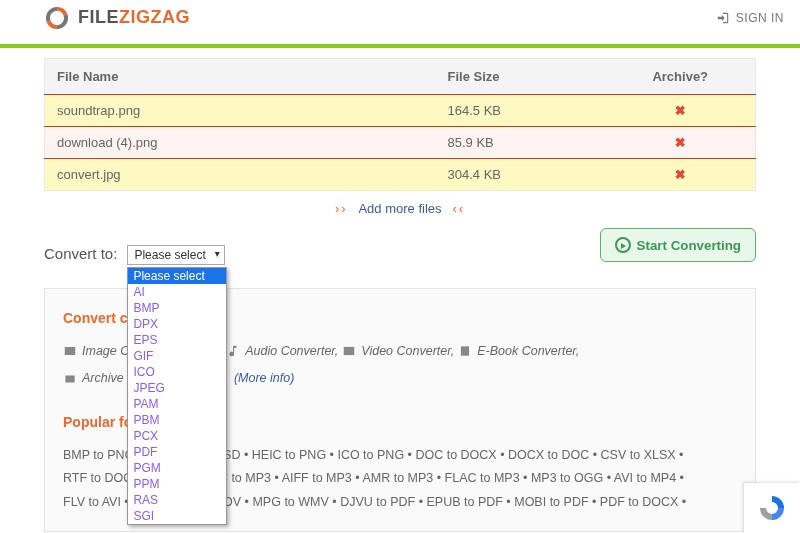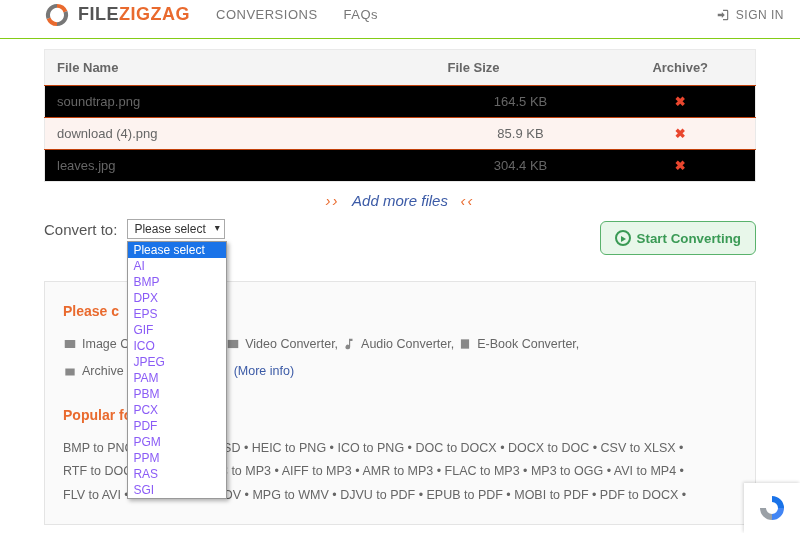--- a/index.html
+++ b/index.html
@@ -1,72 +1,68 @@
 <!DOCTYPE html>
 <html><head>
 <meta charset="utf-8">
 <style>
 *{box-sizing:border-box;margin:0;padding:0;}
 body{font-family:Arial,Helvetica,sans-serif;font-size:13px;color:#555;background:#fff;width:800px;height:533px;overflow:hidden;position:relative;}
-.topbar{display:flex;align-items:center;height:39px;padding:0 16px 9px 44px;border-bottom:1px solid #84cc16;background:#fff;}
+.topbar{display:flex;align-items:center;height:48px;padding:0 16px 9px 44px;border-bottom:4px solid #84cc16;background:#fff;}
 .logo{display:flex;align-items:center;gap:8px;}
 .logo-text{font-size:18px;font-weight:700;letter-spacing:.5px;color:#555;}
 .logo-text .z{color:#e96a2e;}
 .nav{display:flex;gap:26px;margin-left:26px;}
 .nav a{color:#777;font-size:13px;letter-spacing:.5px;text-decoration:none;}
 .signin{margin-left:auto;display:flex;gap:6px;color:#777;font-size:12px;letter-spacing:.5px;}
 .page{padding:10px 44px 0 44px;}
 .section-title{font-size:15px;color:#555;margin:4px 0 8px 0;}
-table.files{width:100%;border-collapse:collapse;border:1px solid #e9e9e9;background:#000000;}
+table.files{width:100%;border-collapse:collapse;border:1px solid #e9e9e9;background:#fef9c3;}
 table.files th{background:#f4f4f4;color:#666;text-align:left;font-weight:600;padding:10px 12px;font-size:13px;}
 table.files th.size{width:170px;text-align:left;}
 table.files th.rm{width:150px;text-align:center;}
 table.files td{padding:8px 12px;border-top:1px solid #c2410c;color:#666;font-size:13px;}
-table.files td.size{text-align:center;}
+table.files td.size{}
 table.files td.rm{text-align:center;color:#e9462e;font-weight:bold;cursor:pointer;}
 table.files tr.alt td{background:#fdf3f0;}
-.addmore{text-align:center;padding:10px 0;color:#3b5aa6;font-size:15px;font-style:italic;}
+.addmore{text-align:center;padding:10px 0;color:#3b5aa6;font-size:13px;}
 .addmore .chev{color:#e96a2e;letter-spacing:2px;}
-.row2{display:flex;align-items:flex-start;gap:10px;margin-top:2px;}
+.row2{display:flex;align-items:flex-end;gap:10px;margin-top:2px;}
 .convert-label{font-size:15px;color:#555;}
 .selectwrap{position:relative;display:inline-block;}
 .selectbox{border:1px solid #aaa;background:#fff;padding:2px 18px 2px 6px;font-size:12px;color:#333;min-width:98px;position:relative;}
 .selectbox::after{content:"▾";position:absolute;right:4px;top:2px;color:#333;font-size:10px;}
 .dbox{position:absolute;top:20px;left:0;width:100px;max-height:280px;overflow-y:auto;border:1px solid #999;background:#fff;z-index:20;box-shadow:2px 2px 4px rgba(0,0,0,.3);}
 .dbox .opt{padding:1px 5px;font-size:12px;color:#8b5cf6;cursor:pointer;white-space:nowrap;}
 .dbox .opt.sel{background:#1a73e8;color:#fff;}
 .startbtn{margin-left:auto;background:#e8f7ea;border:1px solid #59b26c;color:#3a9a55;padding:8px 14px;border-radius:6px;font-weight:600;display:flex;align-items:center;gap:6px;cursor:pointer;}
 .startbtn .gic{display:inline-block;width:16px;height:16px;border:2px solid #3a9a55;border-radius:50%;position:relative;}
 .startbtn .gic::before{content:"";position:absolute;left:4px;top:4px;width:0;height:0;border-left:5px solid #3a9a55;border-top:3px solid transparent;border-bottom:3px solid transparent;}
 .panel{margin-top:26px;border:1px solid #e4e4e4;background:#fafafa;padding:16px 18px;color:#666;font-size:12.5px;line-height:1.9;}
 .panel h3{color:#e96a2e;font-size:14px;margin-bottom:8px;font-weight:600;}
 .panel a{color:#3b5aa6;text-decoration:none;}
-.cats{display:flex;flex-wrap:wrap;gap:4px;align-items:flex-start;}
+.cats{display:flex;flex-wrap:wrap;gap:4px;align-items:flex-start;font-style:italic;}
 .cat{display:flex;align-items:center;gap:5px;color:#666;}
 .recaptcha{position:absolute;right:0;bottom:0;width:56px;height:50px;background:#fff;box-shadow:-1px -1px 3px rgba(0,0,0,.15);display:flex;align-items:center;justify-content:center;}
 .recaptcha svg{width:30px;height:30px;}
 .logosvg{width:26px;height:26px;}
 </style>
 </head>
 <body>
 
 <div class="topbar">
   <div class="logo">
     <svg class="logosvg" viewBox="0 0 40 40">
         <path d="M20 3 A17 17 0 0 1 36 14 L30 16 A11 11 0 0 0 20 9 Z" fill="#e96a2e"></path>
         <path d="M20 37 A17 17 0 0 1 4 26 L10 24 A11 11 0 0 0 20 31 Z" fill="#e96a2e"></path>
         <path d="M36 14 A17 17 0 0 1 20 37 L20 31 A11 11 0 0 0 30 16 Z" fill="#777"></path>
         <path d="M4 26 A17 17 0 0 1 20 3 L20 9 A11 11 0 0 0 10 24 Z" fill="#777"></path>
       </svg>
     <span class="logo-text"><span>FILE</span><span class="z">ZIGZAG</span></span>
   </div>
-  <nav class="nav">
-    <a>CONVERSIONS</a>
-    <a>FAQs</a>
-  </nav>
   <div class="signin">
     <svg width="14" height="14" viewBox="0 0 24 24" fill="#777">
         <path d="M10 17l5-5-5-5v3H3v4h7v3zM19 3h-7v2h7v14h-7v2h7a2 2 0 0 0 2-2V5a2 2 0 0 0-2-2z"></path>
       </svg>
     <span>SIGN IN</span>
   </div>
 </div>
 
 <div class="page">
 
@@ -83,21 +79,21 @@
           <td>soundtrap.png</td>
           <td class="size">164.5 KB</td>
           <td class="rm">✖</td>
         </tr>
         <tr class="alt">
           <td>download (4).png</td>
           <td class="size">85.9 KB</td>
           <td class="rm">✖</td>
         </tr>
         <tr>
-          <td>leaves.jpg</td>
+          <td>convert.jpg</td>
           <td class="size">304.4 KB</td>
           <td class="rm">✖</td>
         </tr>
       </tbody>
   </table>
 
   <div class="addmore">
     <span class="chev">››</span>
     &nbsp;&nbsp;<span>Add more files</span>&nbsp;&nbsp;
     <span class="chev">‹‹</span>
@@ -126,42 +122,42 @@
           <div class="opt">SGI</div>
         </div>
     </span>
     <button class="startbtn">
       <span class="gic"></span>
       <span>Start Converting</span>
     </button>
   </div>
 
   <div class="panel">
-    <h3><span>Please c</span><span style="visibility:hidden">onverter</span><span>s:</span></h3>
+    <h3><span>Convert c</span><span style="visibility:hidden">onverter</span><span>s:</span></h3>
     <div class="cats">
       <span class="cat">
           <svg width="14" height="14" viewBox="0 0 24 24" fill="#888">
             <rect x="3" y="5" width="18" height="14" rx="1"></rect>
           </svg> 
           <span>Image C</span>
         </span>
       <span class="cat">
           <span>ment Converter,</span>
         </span>
       <span class="cat">
           <svg width="14" height="14" viewBox="0 0 24 24" fill="#888">
+            <path d="M12 3v10.55A4 4 0 1 0 14 17V7h4V3h-6z"></path>
+          </svg> 
+          <span>Audio Converter,</span>
+        </span>
+      <span class="cat">
+          <svg width="14" height="14" viewBox="0 0 24 24" fill="#888">
             <rect x="3" y="5" width="18" height="14"></rect>
           </svg> 
           <span>Video Converter,</span>
-        </span>
-      <span class="cat">
-          <svg width="14" height="14" viewBox="0 0 24 24" fill="#888">
-            <path d="M12 3v10.55A4 4 0 1 0 14 17V7h4V3h-6z"></path>
-          </svg> 
-          <span>Audio Converter,</span>
         </span>
       <span class="cat">
           <svg width="14" height="14" viewBox="0 0 24 24" fill="#888">
             <rect x="5" y="4" width="14" height="16"></rect>
           </svg> 
           <span>E-Book Converter,</span>
         </span>
     </div>
     <div class="cats" style="margin-top:4px;">
       <span class="cat">

